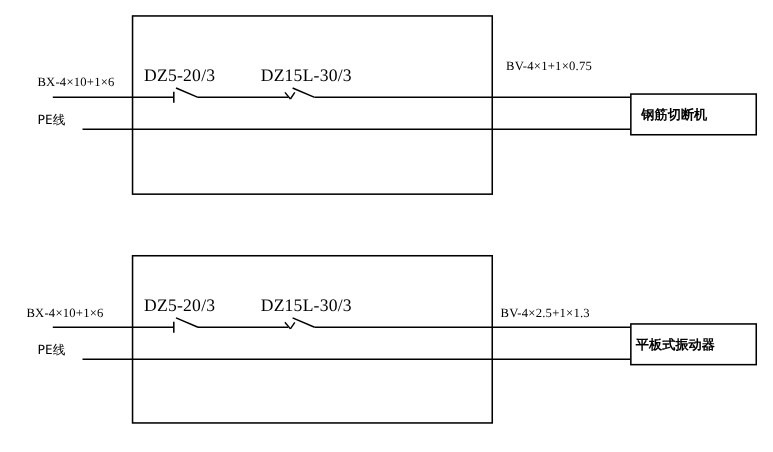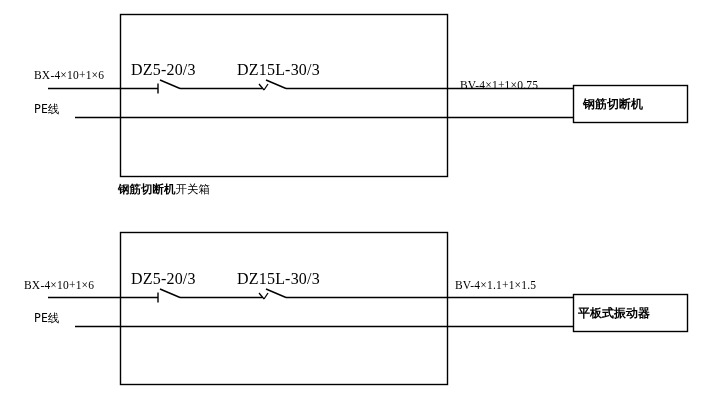--- a/index.html
+++ b/index.html
@@ -109,34 +109,31 @@
   </svg>
 
   <div class="lbl lbl-cable" style="left:34px; top:70px;">BX-4×10+1×6</div>
 
   <div class="lbl lbl-pe" style="left:34px; top:104px;">PE线</div>
 
   <div class="lbl lbl-device" style="left:131px; top:62px;">DZ5-20/3</div>
 
   <div class="lbl lbl-device" style="left:237px; top:62px;">DZ15L-30/3</div>
 
-  <div class="lbl lbl-cable" style="left:460px; top:80px;">BV-4×1+1×0.75</div>
+  <div class="lbl lbl-cable" style="left:460px; top:56px;">BV-4×1+1×0.75</div>
 
-  <div class="lbl" style="left:118px; top:180px;">
-    <span class="lbl-cjk-bold">钢筋切断机</span><span class="lbl-cjk">开关箱</span>
-  </div>
 
   <div class="lbl lbl-equip" style="left:583px; top:98px;">钢筋切断机</div>
 
   <div class="lbl lbl-cable" style="left:24px; top:280px;">BX-4×10+1×6</div>
 
   <div class="lbl lbl-pe" style="left:34px; top:313px;">PE线</div>
 
   <div class="lbl lbl-device" style="left:131px; top:271px;">DZ5-20/3</div>
 
   <div class="lbl lbl-device" style="left:237px; top:271px;">DZ15L-30/3</div>
 
-  <div class="lbl lbl-cable" style="left:455px; top:280px;">BV-4×1.1+1×1.5</div>
+  <div class="lbl lbl-cable" style="left:455px; top:280px;">BV-4×2.5+1×1.3</div>
 
 
   <div class="lbl lbl-equip" style="left:578px; top:307px;">平板式振动器</div>
 
 </div>
 
 </body></html>

